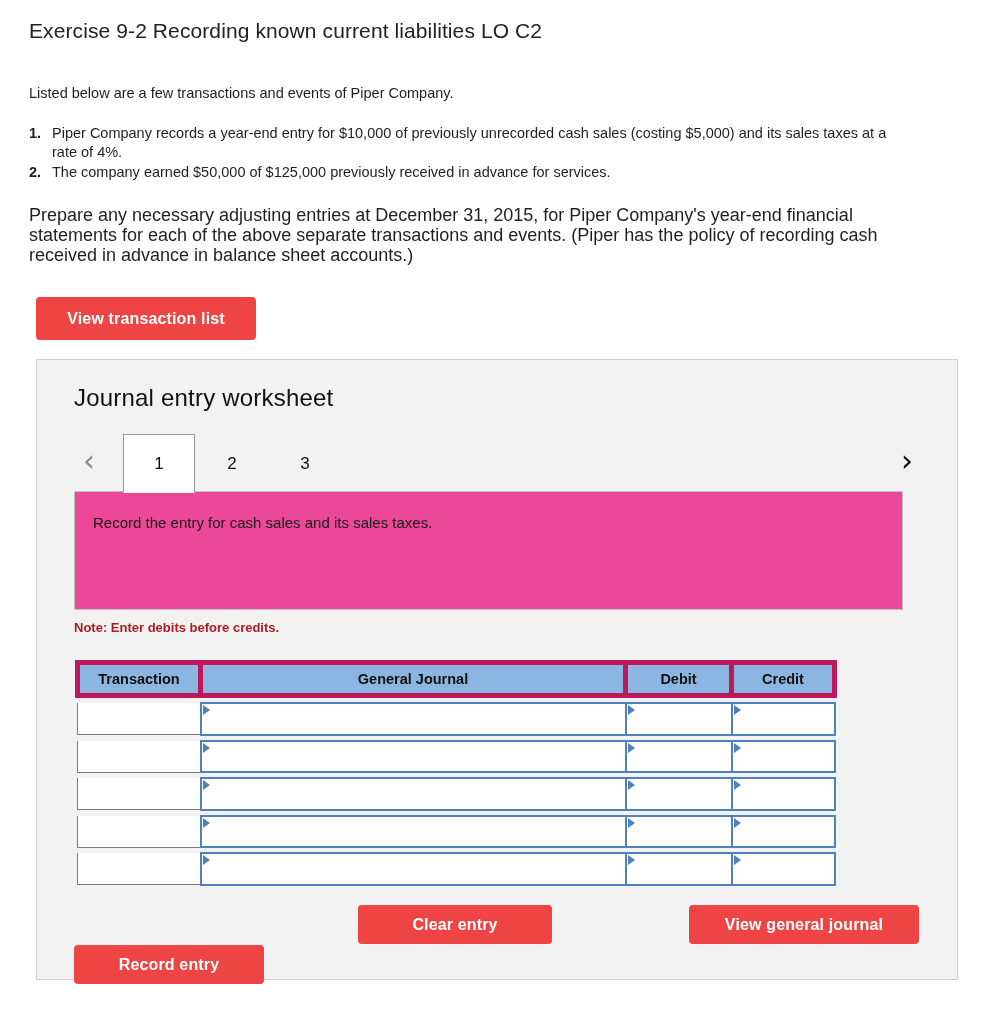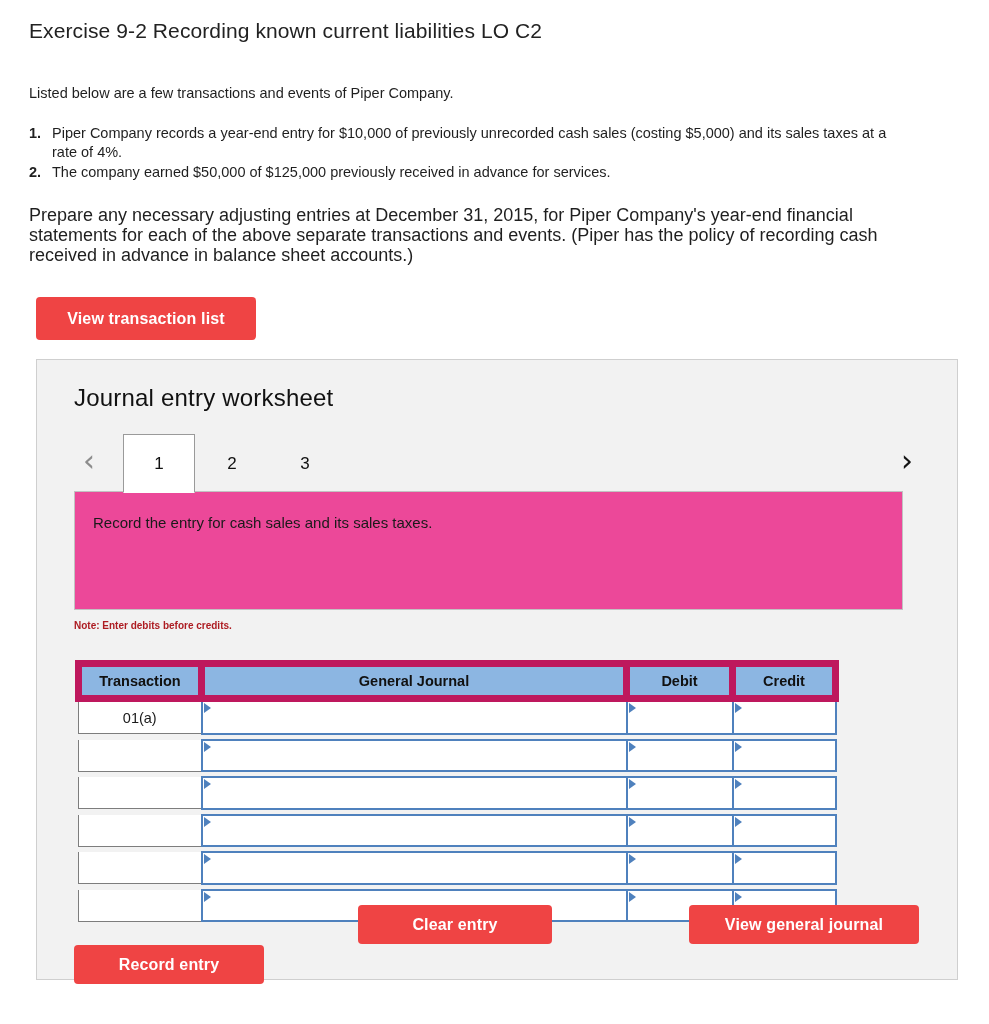--- a/index.html
+++ b/index.html
@@ -205,37 +205,37 @@
     top: 22px;
     font-size: 15px;
     color: #1a1a1a;
   }
 
   
   .note {
     position: absolute;
     left: 37px;
     top: 260px;
-    font-size: 10px;
+    font-size: 13px;
     font-weight: bold;
     color: #ad1c22;
   }
 
   
   .journal-table {
     position: absolute;
     left: 38px;
     top: 300px;
     width: 759px;
     border-collapse: collapse;
     table-layout: fixed;
   }
   .journal-table th {
     background: #8cb6e2;
-    border: 7px solid #be185d;
+    border: 5px solid #be185d;
     height: 28px;
     font-size: 14.5px;
     font-weight: bold;
     color: #111111;
     text-align: center;
     padding: 0;
   }
   .col-transaction { width: 123px; }
   .col-journal     { width: 425px; }
   .col-debit       { width: 106px; }
@@ -355,32 +355,20 @@
       </colgroup>
       <thead>
         <tr>
           <th>Transaction</th>
           <th>General Journal</th>
           <th>Debit</th>
           <th>Credit</th>
         </tr>
       </thead>
       <tbody>
-        <tr>
-          <td class="cell-transaction">01(a)</td>
-          <td class="cell-input">
-              <span class="dropdown-marker"></span>
-            </td>
-          <td class="cell-input">
-              <span class="dropdown-marker"></span>
-            </td>
-          <td class="cell-input">
-              <span class="dropdown-marker"></span>
-            </td>
-        </tr>
         <tr class="row-gap">
             <td></td>
             <td></td>
             <td></td>
             <td></td>
           </tr>
         <tr>
           <td class="cell-transaction"></td>
           <td class="cell-input">
               <span class="dropdown-marker"></span>

